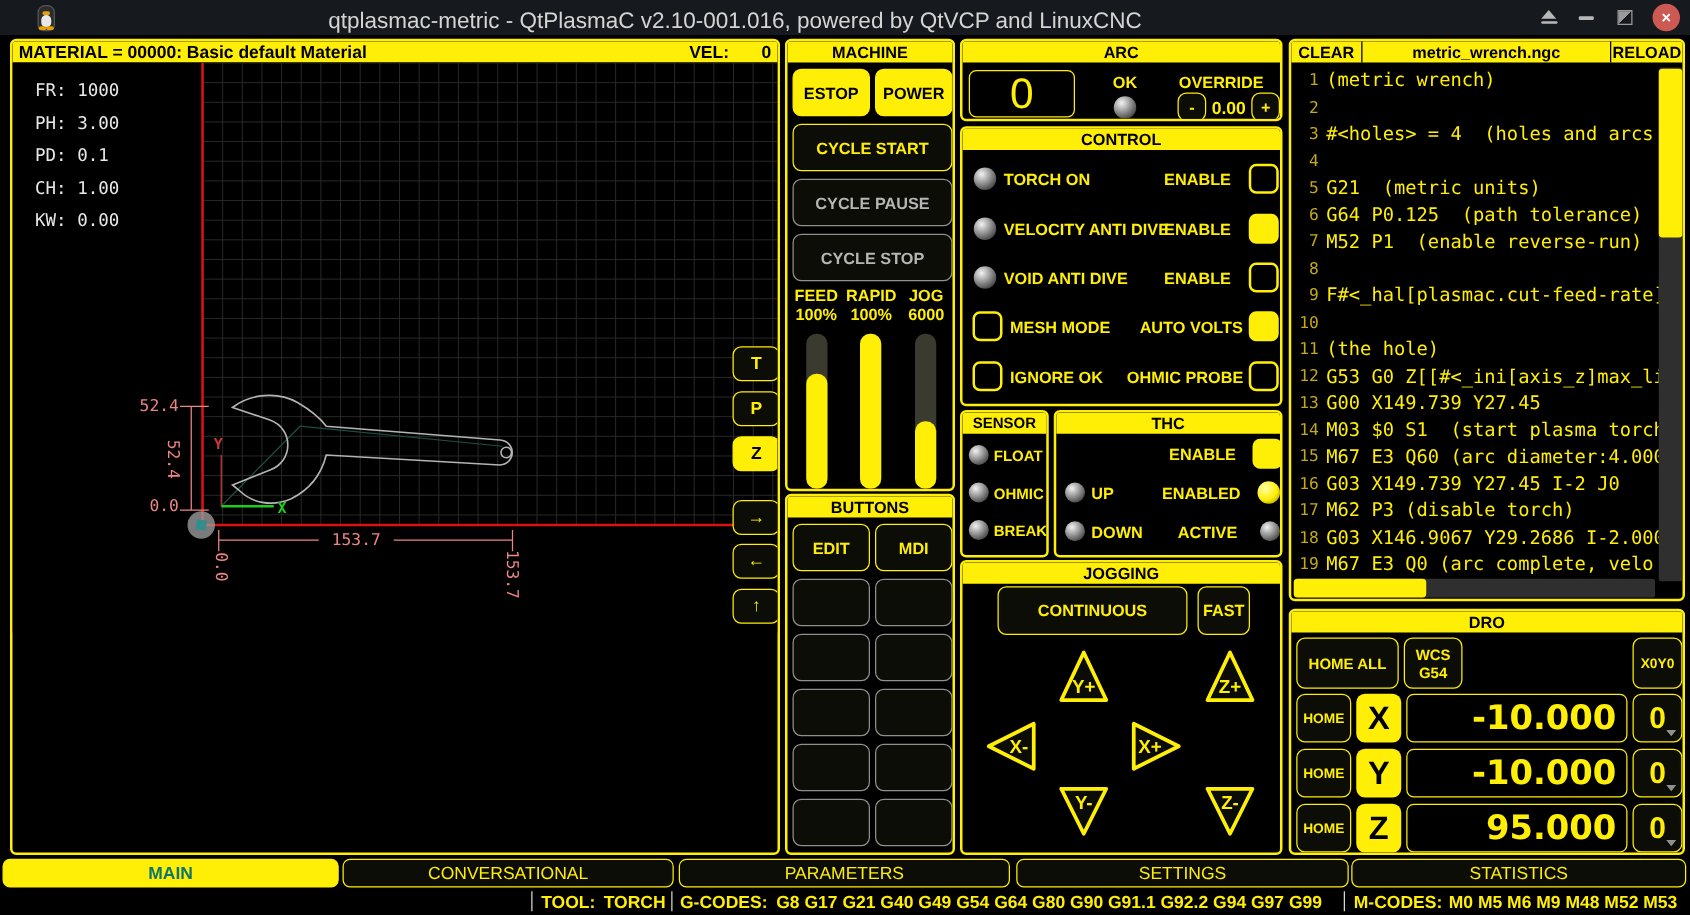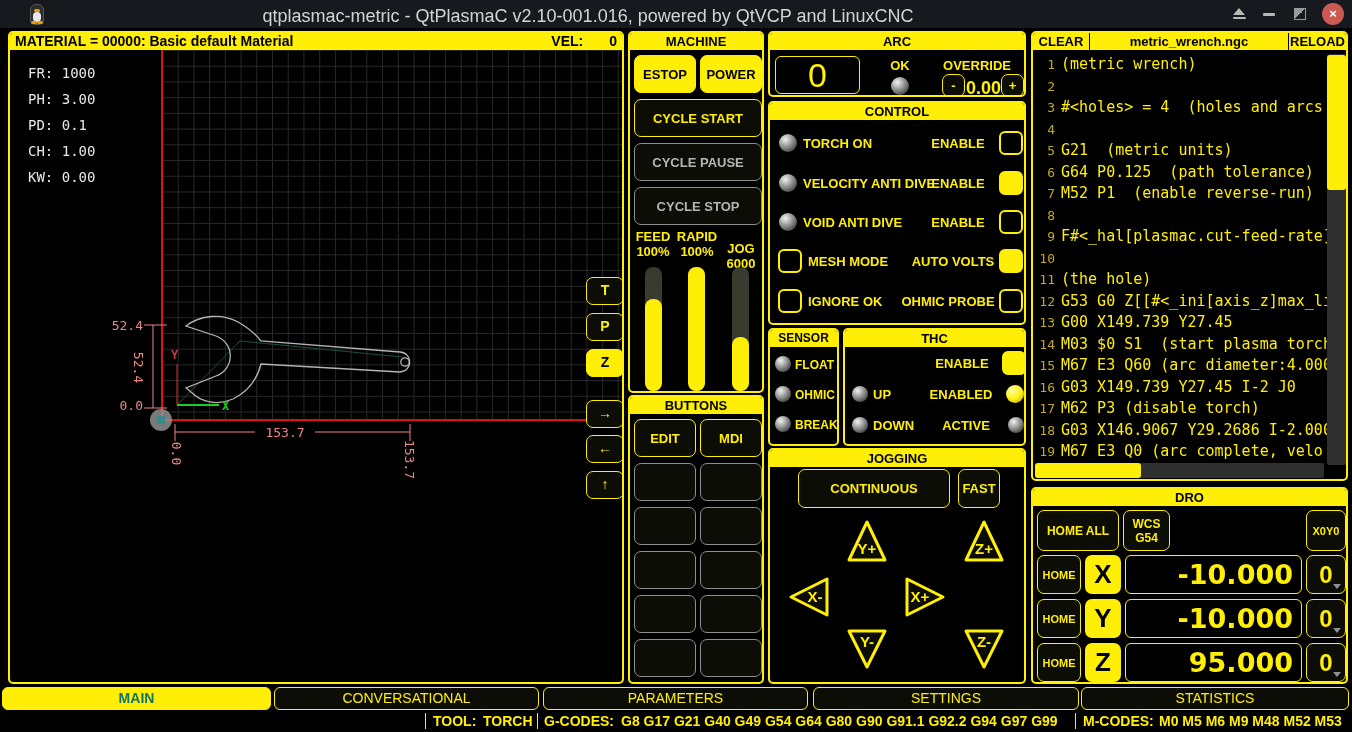--- a/index.html
+++ b/index.html
@@ -184,21 +184,21 @@
     <div class="p btn dis" style="left:4px;top:154px;width:128px;height:38px">CYCLE STOP</div>
 
     <div class="p lab" style="left:1px;top:196px;width:44px;text-align:center;line-height:15px">
       <span>FEED</span><br>
       <span>100%</span>
     </div>
     <div class="p lab" style="left:45px;top:196px;width:44px;text-align:center;line-height:15px">
       <span>RAPID</span><br>
       <span>100%</span>
     </div>
-    <div class="p lab" style="left:89px;top:208px;width:44px;text-align:center;line-height:15px">
+    <div class="p lab" style="left:89px;top:196px;width:44px;text-align:center;line-height:15px">
       <span>JOG</span><br>
       <span>6000</span>
     </div>
 
     <div class="p slider" style="left:15px;top:234px;width:17px;height:124px">
       <div class="sfill" style="height:92px"></div>
     </div>
     <div class="p slider" style="left:58px;top:234px;width:17px;height:124px">
       <div class="sfill" style="height:124px"></div>
     </div>
@@ -224,21 +224,21 @@
   </div>
 
   <div class="p panel" style="left:768px;top:31px;width:258px;height:66px">
     <div class="ph">ARC</div>
     <div class="p" style="left:5px;top:23px;width:85px;height:38px;border:1px solid var(--y);border-radius:6px;
          color:var(--y);font:500 34px/36px 'Liberation Sans',sans-serif;text-align:center">0</div>
     <div class="p lab" style="left:110px;top:25px;width:40px;text-align:center">OK</div>
     <div class="p led" style="left:121px;top:44px;width:18px;height:18px"></div>
     <div class="p lab" style="left:162px;top:25px;width:90px;text-align:center">OVERRIDE</div>
     <div class="p btn" style="left:172px;top:41px;width:23px;height:23px">-</div>
-    <div class="p lab" style="left:196px;top:45px;width:34px;text-align:center;font-size:18px">0.00</div>
+    <div class="p lab" style="left:196px;top:45px;width:34px;text-align:center;font-size:14px">0.00</div>
     <div class="p btn" style="left:231px;top:41px;width:23px;height:23px">+</div>
   </div>
 
   <div class="p panel" style="left:768px;top:101px;width:258px;height:224px">
     <div class="ph">CONTROL</div>
     <div class="p led" style="left:9px;top:31px;width:18px;height:18px"></div>
     <div class="p lab" style="left:33px;top:33px">TORCH ON</div>
     <div class="p lab r" style="left:150px;top:33px;width:76px">ENABLE</div>
     <div class="p chk" style="left:229px;top:28px;width:24px;height:24px"></div>
 

